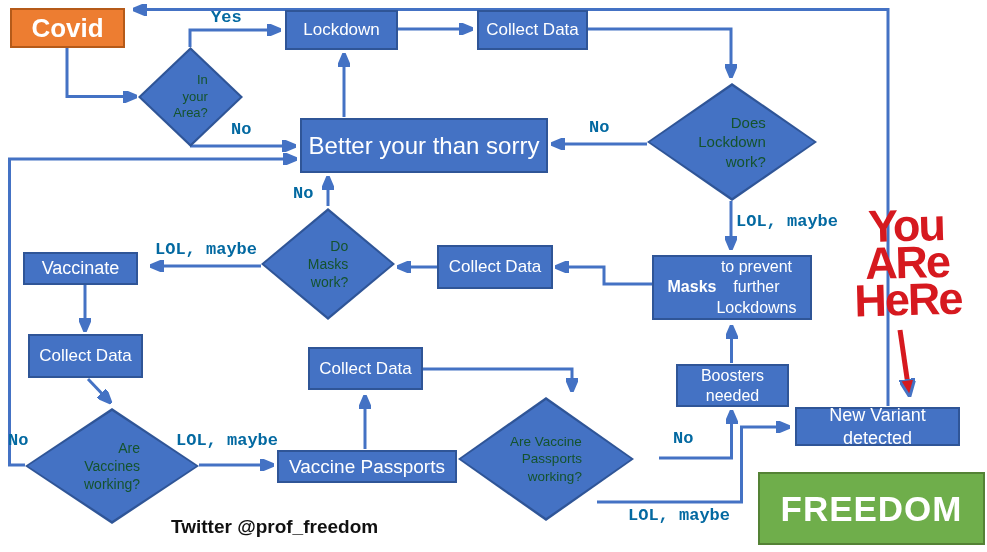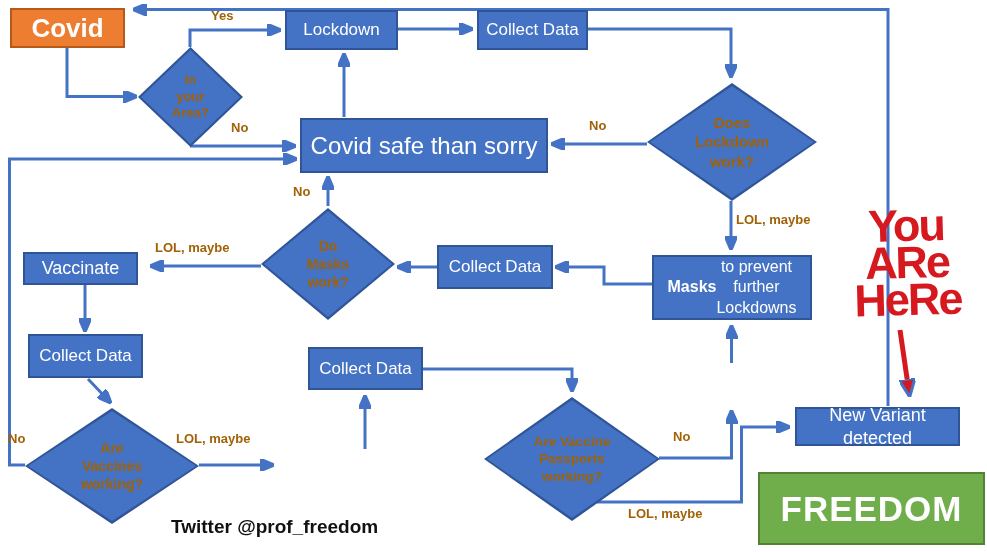--- a/index.html
+++ b/index.html
@@ -32,27 +32,28 @@
     font-size:35px;font-weight:bold;letter-spacing:1px;}
   .node.big{font-size:24px;}
   .diamond{position:absolute;z-index:2;}
   .dshape{
     position:absolute;inset:0;background:var(--node-border);
     clip-path:polygon(50% 0,100% 50%,50% 100%,0 50%);
   }
   .dshape.inner{inset:3px;background:var(--node-blue);}
   .dlabel{
     position:absolute;inset:0;z-index:3;display:flex;align-items:center;
-    justify-content:center;text-align:center;color:#a16207;font-weight:bold;
+    justify-content:center;text-align:right;color:#14532d;font-weight:normal;
     line-height:1.3;
   }
   .pre{white-space:pre-line;}
   .lbl{
-    position:absolute;z-index:3;color:#a16207;font-weight:bold;font-size:13px;
+    position:absolute;z-index:3;color:#0369a1;font-weight:bold;font-size:17px;
     white-space:nowrap;
+    font-family:Liberation Mono, monospace;
   }
   .credit{position:absolute;z-index:3;color:#111;font-weight:bold;font-size:19px;}
   .yah{
     position:absolute;z-index:4;left:824px;top:208px;width:166px;
     color:var(--annotation-red);font-weight:bold;font-size:45px;line-height:0.82;
     text-align:center;letter-spacing:-2px;transform:rotate(-1.5deg);
   }
 </style>
 </head>
 <body>
@@ -89,28 +90,31 @@
     <path d="M 731.5 363 V 328" marker-end="url(#ah)"></path>
     <path d="M 888 406 V 9.5 H 136" marker-end="url(#ah)"></path>
     <path d="M 344 117 V 56" marker-end="url(#ah)"></path>
     <path d="M 190 146 H 293" marker-end="url(#ah)"></path>
     <path class="red" d="M 900 330 L 909 392" marker-end="url(#ah-red)"></path>
   </svg>
 
   <div class="node orange" style="left:10px;top:8px;width:115px;height:40px">Covid</div>
   <div class="node" style="left:285px;top:10px;width:113px;height:40px">Lockdown</div>
   <div class="node" style="left:477px;top:10px;width:111px;height:40px">Collect Data</div>
-  <div class="node big" style="left:300px;top:118px;width:248px;height:55px">Covid safe than sorry</div>
+  <div class="node big" style="left:300px;top:118px;width:248px;height:55px">Better your than sorry</div>
   <div class="node" style="left:437px;top:245px;width:116px;height:44px">Collect Data</div>
   <div class="node pre" style="left:652px;top:255px;width:160px;height:65px;font-size:16px;line-height:1.28"><b>Masks</b><span> to prevent
 further
 Lockdowns</span></div>
   <div class="node" style="left:23px;top:252px;width:115px;height:33px;font-size:18px">Vaccinate</div>
   <div class="node" style="left:28px;top:334px;width:115px;height:44px">Collect Data</div>
   <div class="node" style="left:308px;top:347px;width:115px;height:43px">Collect Data</div>
+  <div class="node" style="left:277px;top:450px;width:180px;height:33px;font-size:19px">Vaccine Passports</div>
+  <div class="node pre" style="left:676px;top:364px;width:113px;height:43px;font-size:16px;line-height:1.2">Boosters
+needed</div>
   <div class="node" style="left:795px;top:407px;width:165px;height:39px;font-size:18px">New Variant detected</div>
   <div class="node green" style="left:758px;top:472px;width:227px;height:73px">FREEDOM</div>
 
   <div class="diamond" style="left:138px;top:47px;width:105px;height:100px">
     <div class="dshape"></div>
     <div class="dshape inner"></div>
     <div class="dlabel pre" style="font-size:13px">In
 your
 Area?</div>
   </div>
@@ -128,21 +132,21 @@
 Masks
 work?</div>
   </div>
   <div class="diamond" style="left:25px;top:408px;width:174px;height:116px">
     <div class="dshape"></div>
     <div class="dshape inner"></div>
     <div class="dlabel pre" style="font-size:14px">Are
 Vaccines
 working?</div>
   </div>
-  <div class="diamond" style="left:484px;top:397px;width:176px;height:124px">
+  <div class="diamond" style="left:458px;top:397px;width:176px;height:124px">
     <div class="dshape"></div>
     <div class="dshape inner"></div>
     <div class="dlabel pre" style="font-size:13.5px">Are Vaccine
 Passports
 working?</div>
   </div>
 
   <span class="lbl" style="left:211px;top:8px">Yes</span>
   <span class="lbl" style="left:231px;top:120px">No</span>
   <span class="lbl" style="left:589px;top:118px">No</span>

